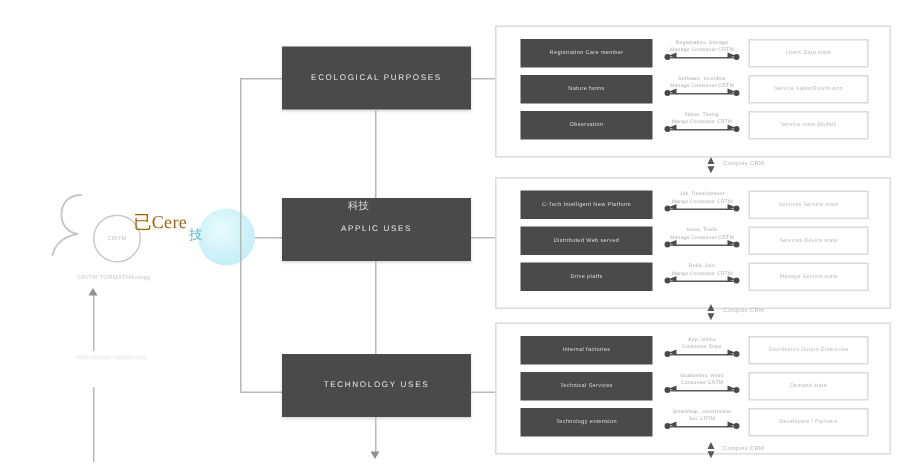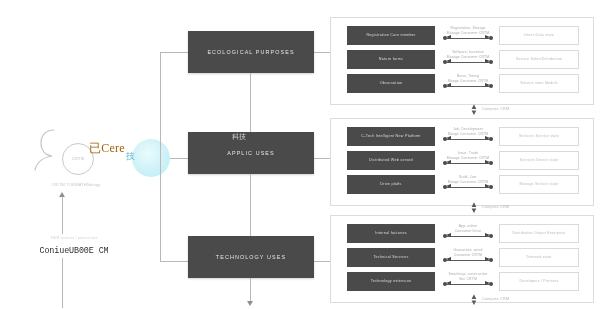--- a/index.html
+++ b/index.html
@@ -156,21 +156,20 @@
   <div class="vline" style="left:160px;top:52px;height:106px;"></div>
   <div class="vline" style="left:160px;top:158px;height:103px;"></div>
   <div class="hline" style="left:160px;top:52px;width:28px;"></div>
   <div class="hline" style="left:170px;top:158px;width:18px;"></div>
   <div class="hline" style="left:160px;top:261px;width:28px;"></div>
 
   <div class="vline" style="left:62px;top:258px;height:50px;"></div>
   <div class="vline" style="left:62px;top:196px;height:38px;"></div>
   <div class="abs" style="left:58.5px;top:192px;width:0;height:0;border-left:3.5px solid transparent;border-right:3.5px solid transparent;border-bottom:5px solid #8f8f8f;"></div>
   <div class="src-caption">THIR sources / parent core</div>
-  <div class="src-overlay">ConiueUB00E  CM</div>
 
   <div class="cbox c1">
     <span>ECOLOGICAL PURPOSES</span>
   </div>
   <div class="cbox c2">
     <span>APPLIC          USES</span>
   </div>
   <div class="cbox-cjk">科技</div>
   <div class="cbox c3">
     <span>TECHNOLOGY USES</span>

